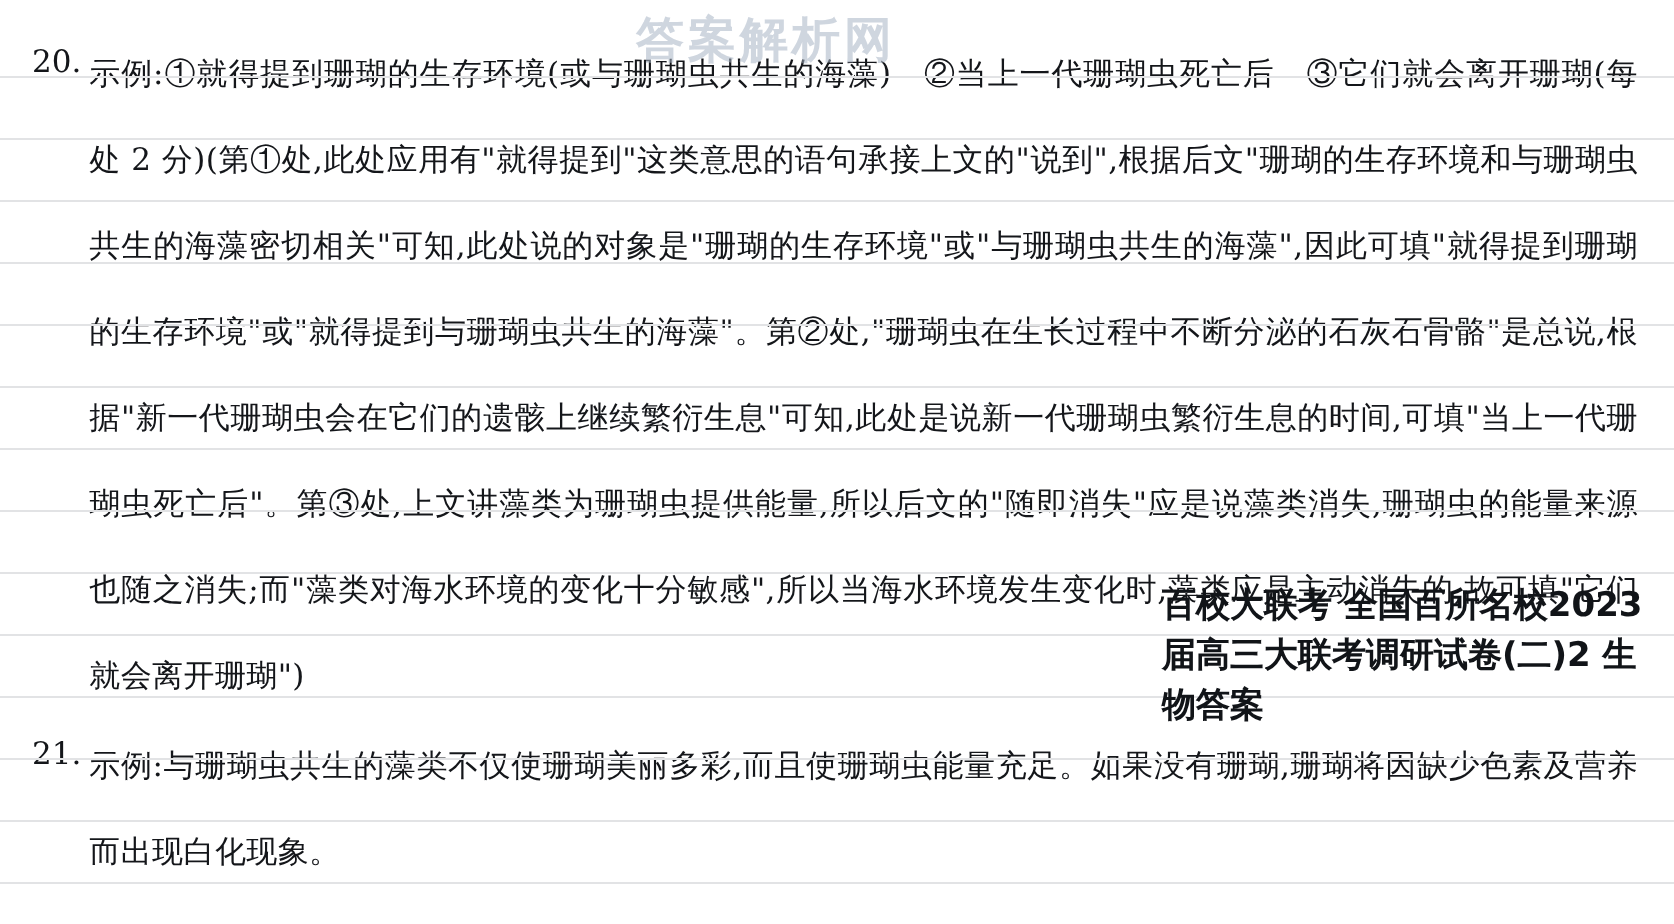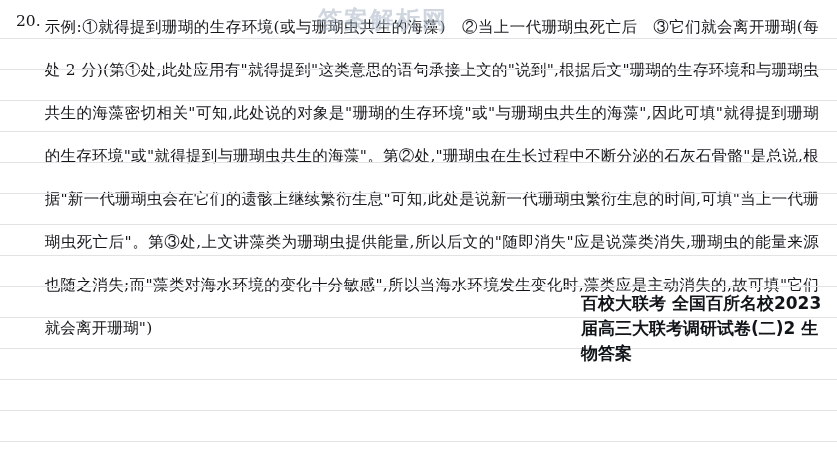--- a/index.html
+++ b/index.html
@@ -12,21 +12,21 @@
     background: #ffffff;
     font-family: "DejaVu Serif", "Liberation Serif", serif;
     overflow: hidden;
     position: relative;
   }
   .page {
     position: relative;
     width: 837px;
     height: 382px;
     box-sizing: border-box;
-    padding: 6px 18px 0 16px;
+    padding: 16px 18px 0 16px;
   }
 
   .q-block {
     display: flex;
     align-items: flex-start;
     margin-bottom: 2px;
   }
   .q-num {
     flex: 0 0 auto;
     font-size: 15.5px;
@@ -101,18 +101,22 @@
   <div class="rule" style="top:348px;"></div>
   <div class="rule" style="top:379px;"></div>
   <div class="rule" style="top:410px;"></div>
   <div class="rule" style="top:441px;"></div>
 
   <div class="q-block">
     <div class="q-num">20.</div>
     <div class="q-body">示例:①就得提到珊瑚的生存环境(或与珊瑚虫共生的海藻)　②当上一代珊瑚虫死亡后　③它们就会离开珊瑚(每处 2 分)(第①处,此处应用有"就得提到"这类意思的语句承接上文的"说到",根据后文"珊瑚的生存环境和与珊瑚虫共生的海藻密切相关"可知,此处说的对象是"珊瑚的生存环境"或"与珊瑚虫共生的海藻",因此可填"就得提到珊瑚的生存环境"或"就得提到与珊瑚虫共生的海藻"。第②处,"珊瑚虫在生长过程中不断分泌的石灰石骨骼"是总说,根据"新一代珊瑚虫会在它们的遗骸上继续繁衍生息"可知,此处是说新一代珊瑚虫繁衍生息的时间,可填"当上一代珊瑚虫死亡后"。第③处,上文讲藻类为珊瑚虫提供能量,所以后文的"随即消失"应是说藻类消失,珊瑚虫的能量来源也随之消失;而"藻类对海水环境的变化十分敏感",所以当海水环境发生变化时,藻类应是主动消失的,故可填"它们就会离开珊瑚")</div>
   </div>
 
+  <div class="q-block">
+    <div class="q-num">21.</div>
+    <div class="q-body">示例:与珊瑚虫共生的藻类不仅使珊瑚美丽多彩,而且使珊瑚虫能量充足。如果没有珊瑚,珊瑚将因缺少色素及营养而出现白化现象。</div>
+  </div>
 
   <div class="watermark">答案解析网</div>
 
   <div class="overlay-caption">百校大联考 全国百所名校2023届高三大联考调研试卷(二)2 生物答案</div>
 
 </div>
 
 </body></html>

